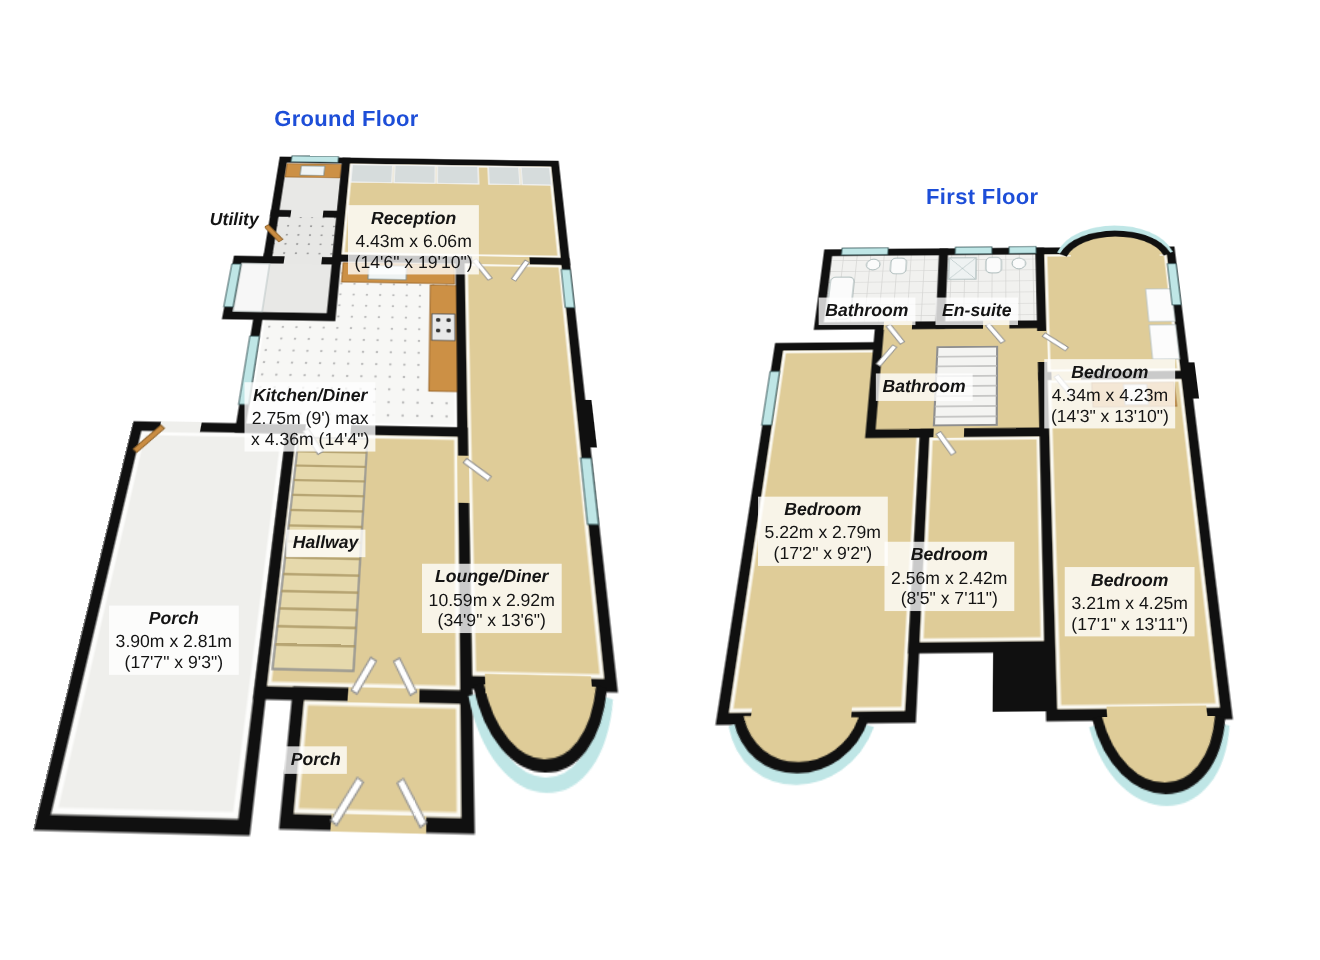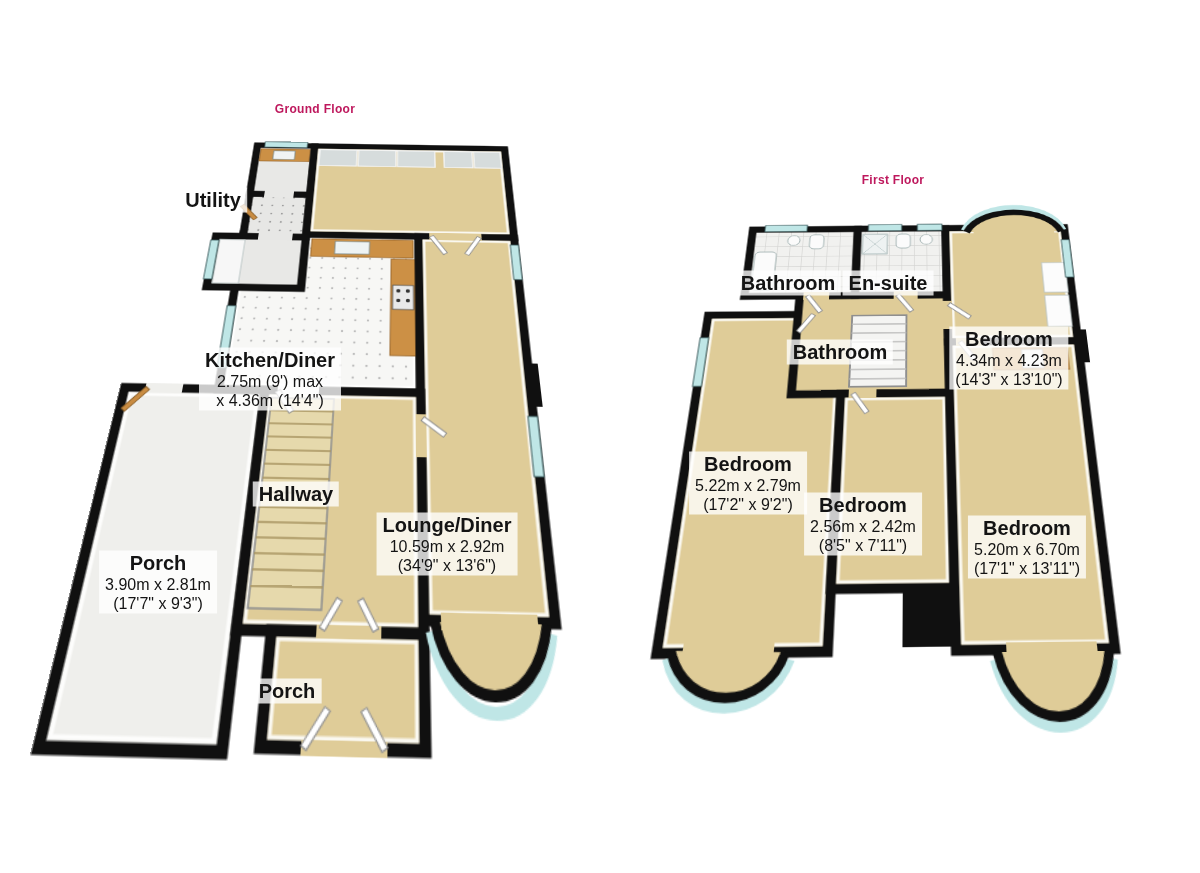--- a/index.html
+++ b/index.html
@@ -7,26 +7,26 @@
         font-family:"Liberation Sans",sans-serif;}
   .plan{position:absolute;z-index:1;}
   .plan svg{overflow:visible;display:block;}
   #gf{left:130px;top:66px;width:400px;height:630px;
       transform-origin:62% 45%;
       transform:perspective(600px) rotateX(28deg) rotateZ(1.2deg);}
   #ff{left:690px;top:175px;width:400px;height:520px;
       transform-origin:60% 45%;
       transform:perspective(700px) rotateX(26deg) rotateZ(-0.6deg);}
   .labels{position:absolute;left:0;top:0;width:1200px;height:873px;z-index:5;}
-  .floor-title{position:absolute;transform:translate(-50%,-50%);font-size:12px;font-weight:bold;
-      color:#be185d;white-space:nowrap;letter-spacing:.3px;}
+  .floor-title{position:absolute;transform:translate(-50%,-50%);font-size:20px;font-weight:bold;
+      color:#1d4ed8;white-space:nowrap;letter-spacing:.3px;}
   .room-label{position:absolute;transform:translate(-50%,-50%);
       background:var(--label_bg,rgba(255,255,255,.78));color:var(--label_text,#141414);
       text-align:center;padding:1px 6px;white-space:nowrap;}
-  .room-label .nm{font-weight:bold;font-size:20px;line-height:23px;}
+  .room-label .nm{font-weight:bold;font-size:16px;line-height:23px;font-style:italic;}
   .room-label .dm{font-size:16px;line-height:19px;}
   .room-label.wrap{white-space:normal;width:94px;padding:1px 2px;}
 </style>
 </head>
 <body>
 
 <div class="page">
 
   <div class="plan" id="gf">
     <svg viewBox="0 0 400 630" width="400" height="630">
@@ -257,23 +257,28 @@
 
   <div class="labels">
 
     <div class="floor-title" style="left:315px;top:109px">Ground Floor</div>
     <div class="floor-title" style="left:893px;top:180px">First Floor</div>
 
     <div class="room-label" style="left:213px;top:200px">
       <div class="nm">Utility</div>
     </div>
 
-
-
-    <div class="room-label" style="left:270px;top:379px">
+    <div class="room-label" style="left:376px;top:218px">
+      <div class="nm">Reception</div>
+      <div class="dm">4.43m x 6.06m</div>
+      <div class="dm">(14'6" x 19'10")</div>
+    </div>
+
+
+    <div class="room-label" style="left:282px;top:379px">
       <div class="nm">Kitchen/Diner</div>
       <div class="dm">2.75m (9') max</div>
       <div class="dm">x 4.36m (14'4")</div>
     </div>
 
     <div class="room-label" style="left:296px;top:494px">
       <div class="nm">Hallway</div>
     </div>
 
     <div class="room-label" style="left:158px;top:582px">
@@ -317,18 +322,18 @@
     </div>
 
     <div class="room-label" style="left:863px;top:524px">
       <div class="nm">Bedroom</div>
       <div class="dm">2.56m x 2.42m</div>
       <div class="dm">(8'5" x 7'11")</div>
     </div>
 
     <div class="room-label" style="left:1027px;top:547px">
       <div class="nm">Bedroom</div>
-      <div class="dm">5.20m x 6.70m</div>
+      <div class="dm">3.21m x 4.25m</div>
       <div class="dm">(17'1" x 13'11")</div>
     </div>
 
   </div>
 </div>
 
 </body></html>

